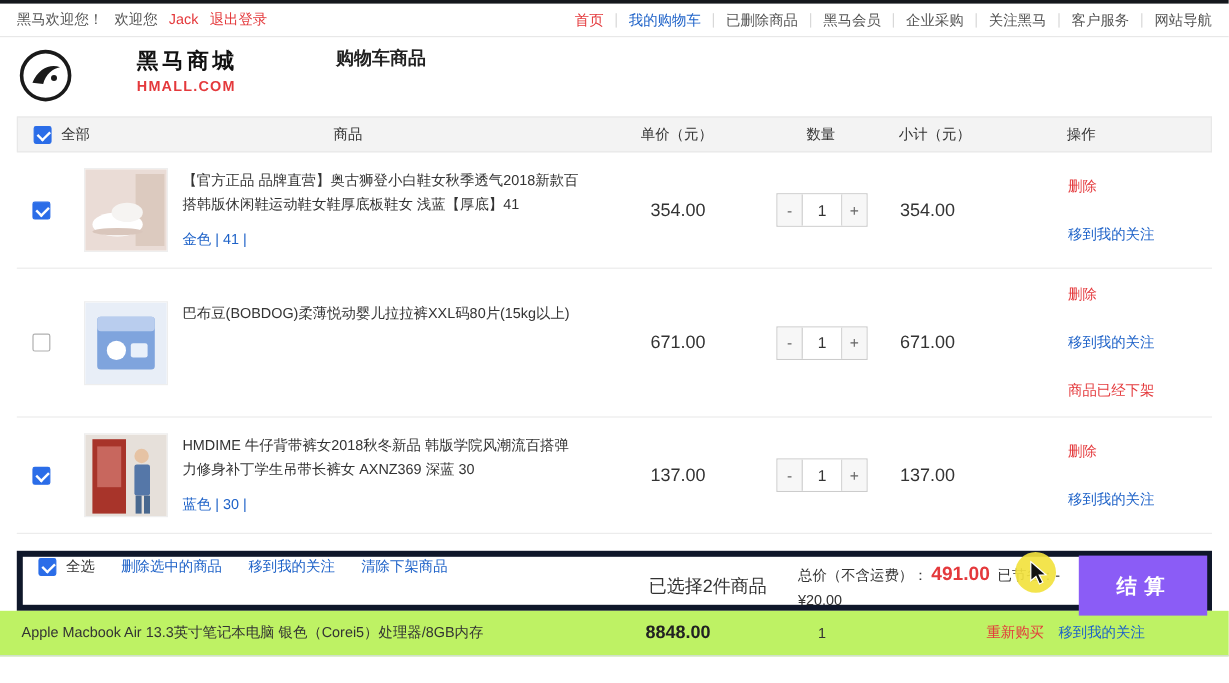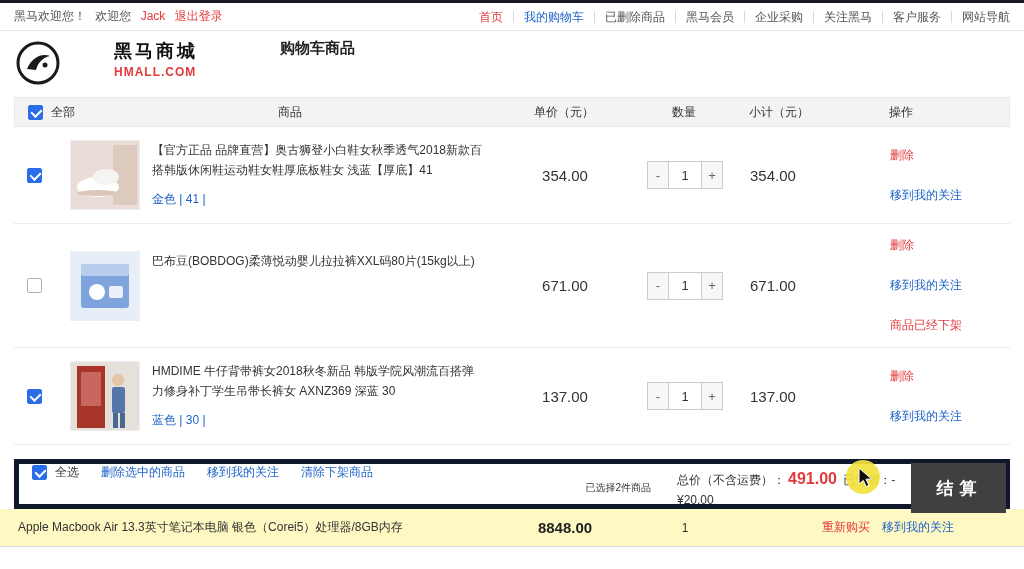--- a/index.html
+++ b/index.html
@@ -89,34 +89,34 @@
   .link-blue { color:#1e62c8; font-size:12px; }
   .link-red { color:#e4393c; font-size:12px; }
   .txt-red { color:#e4393c; font-size:12px; }
 
   
   .footer-bar { margin:14px 14px 0; border:5px solid #0f172a; display:flex; align-items:flex-start; height:50px; }
   .fb-left { display:flex; align-items:center; padding-left:13px; font-size:12px; }
   .fb-left .cb { margin-right:8px; }
   .fb-links { display:flex; gap:22px; margin-left:22px; }
   .fb-right { margin-left:auto; display:flex; align-items:center; }
-  .selected-info { font-size:10px; color:#333; margin-right:26px; }
+  .selected-info { font-size:15px; color:#333; margin-right:26px; }
   .total-block { width:224px; font-size:12px; line-height:1.6; color:#333; }
   .total-value { color:#e4393c; font-weight:bold; font-size:16px; margin:0 3px; }
   .checkout-btn {
-    width:95px; height:50px; margin:-1px -1px -1px 10px; border:none;
-    background:#404040; color:#fff; font-size:17px; font-weight:bold;
+    width:107px; height:50px; margin:-1px -1px -1px 10px; border:none;
+    background:#8b5cf6; color:#fff; font-size:17px; font-weight:bold;
     display:flex; align-items:center; justify-content:center;
     letter-spacing:6px; padding-left:8px; cursor:pointer;
   }
 
   
   .deleted-hint { margin:16px 14px 8px; font-size:12px; color:#333; }
   .deleted-row {
-    display:flex; align-items:center; height:38px; background:#fef9c3;
+    display:flex; align-items:center; height:38px; background:#bef264;
     border-bottom:1px solid #d5dde4; padding:0 14px; font-size:12px;
   }
   .dr-title { flex:1; padding-left:4px; color:#333; }
   .dr-price { width:110px; flex:0 0 110px; text-align:center; font-size:15px; font-weight:bold; color:#222; }
   .dr-qty { width:130px; flex:0 0 130px; text-align:center; color:#333; }
   .dr-actions { width:260px; flex:0 0 260px; display:flex; justify-content:flex-end; gap:12px; padding-right:56px; }
 
   
   .cursor-highlight {
     position:absolute; left:846px; top:460px; width:34px; height:34px;

